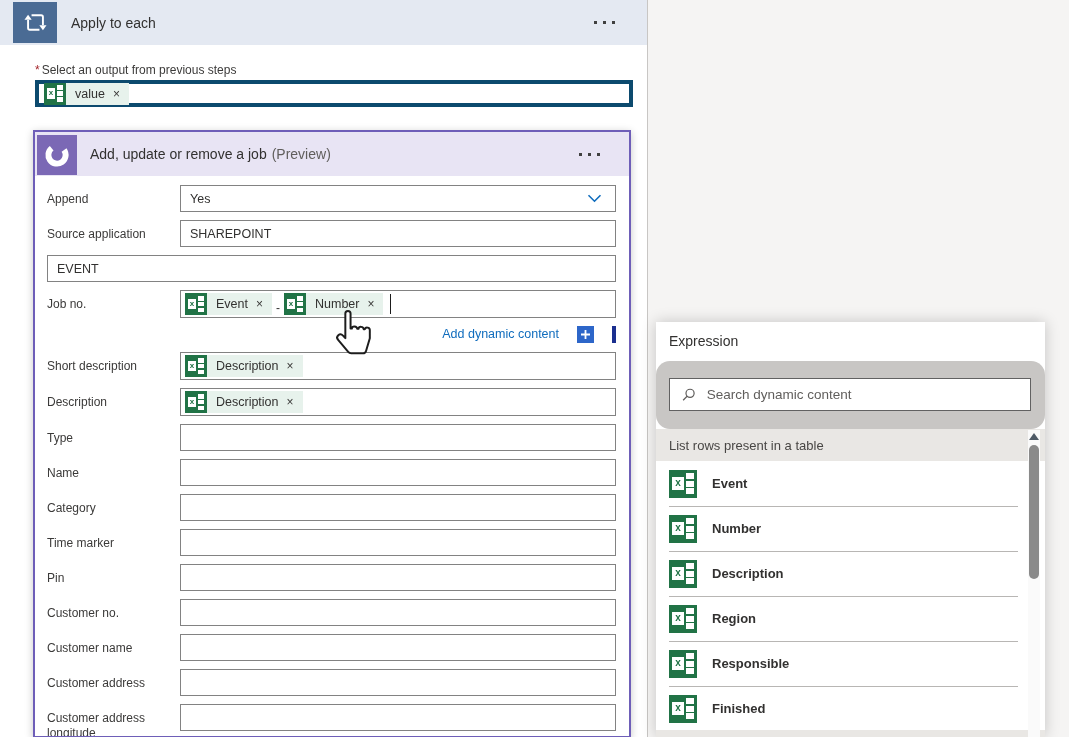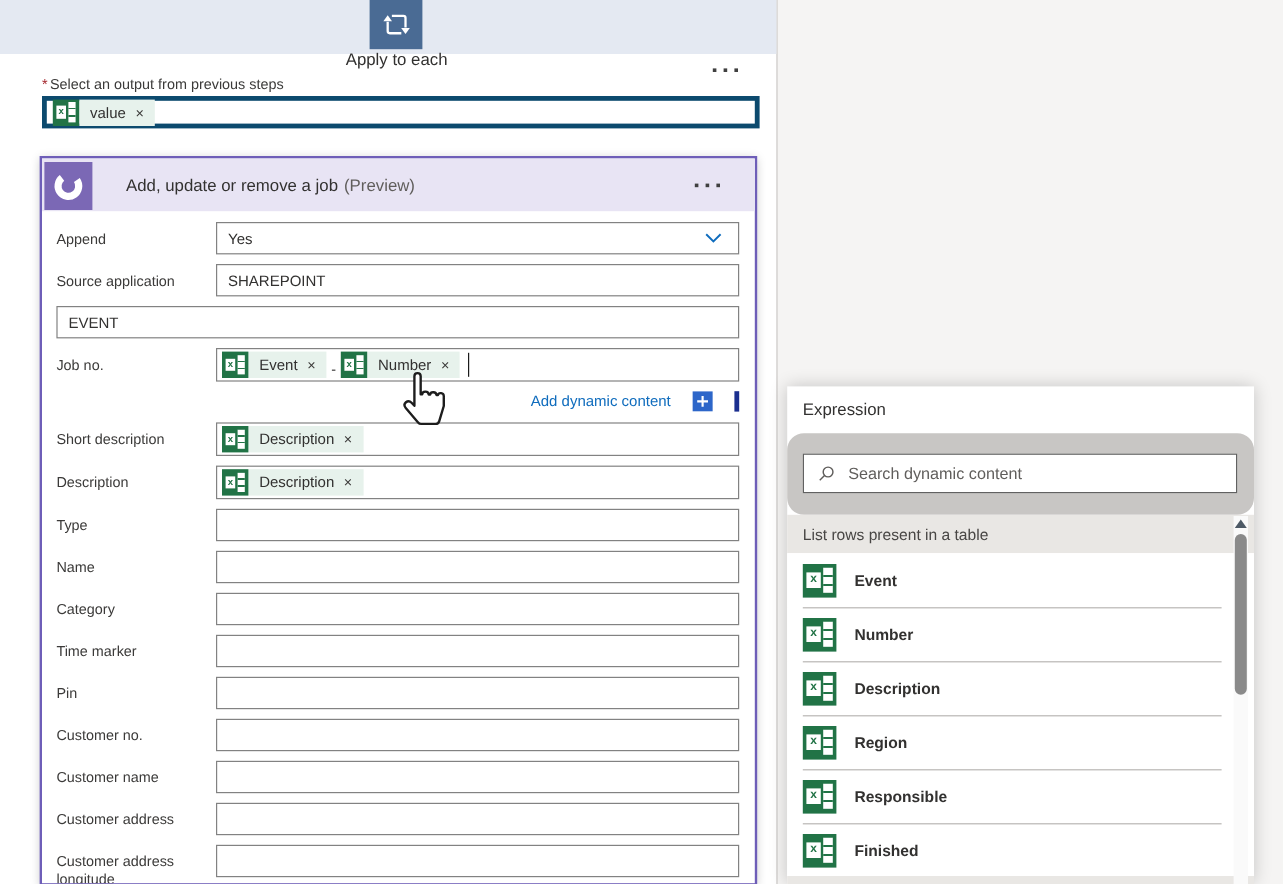--- a/index.html
+++ b/index.html
@@ -5,21 +5,21 @@
   * { margin:0; padding:0; box-sizing:border-box; }
   html,body { background:#f5f4f3; }
   .stage {
     position:relative; width:1069px; height:737px; overflow:hidden;
     font-family:"Liberation Sans","DejaVu Sans",sans-serif; background:#f5f4f3;
   }
   
   .left-region { position:absolute; left:0; top:0; width:648px; height:737px; background:#fff; border-right:1px solid #c8c6c4; }
 
   
-  .ate-header { position:absolute; left:0; top:0; width:647px; height:45px; background:#e4e9f2; display:flex; align-items:center;flex-direction:column; }
+  .ate-header { position:absolute; left:0; top:0; width:647px; height:45px; background:#e4e9f2; display:flex; align-items:center; }
   .ate-icon { width:44px; height:41px; background:#4a6b94; margin-left:13px; display:flex; align-items:center; justify-content:center; flex-shrink:0; }
   .ate-title { margin-left:14px; font-size:14px; color:#323130; }
   .dots { display:flex; gap:6px; align-items:center; cursor:pointer; }
   .dots i { width:3px; height:3px; background:#404040; display:block; }
   .ate-header .dots { margin-left:auto; margin-right:32px; }
 
   
   .output-label { position:absolute; left:35px; top:63px; font-size:12px; color:#3b3a39; }
   .req { color:#a4262c; margin-right:2px; }
   .output-input { position:absolute; left:35px; top:80px; width:598px; height:27px; border:4px solid #0c4a6e; background:#fff; display:flex; align-items:center; padding-left:5px; }
@@ -38,21 +38,21 @@
   .xl::after { content:"x"; position:absolute; left:12%; top:26%; width:40%; height:48%;
     background:#fff; color:#217346; font-size:8px; line-height:1.15; font-weight:bold; text-align:center; }
   .xl.lg { width:28px; height:28px; }
   .xl.lg::after { font-size:10px; }
 
   
   .job-card { position:absolute; left:33px; top:130px; width:598px; height:608px;
     border:2px solid #6e5eb8; background:#fff; box-shadow:0 2px 8px rgba(0,0,0,.22); overflow:hidden; }
   .job-header { height:44px; background:#e8e4f4; display:flex; align-items:center; }
   .job-icon { width:40px; height:40px; background:#7b68b5; margin:2px 0 0 2px; display:flex; align-items:center; justify-content:center; flex-shrink:0; }
-  .job-title { margin-left:28px; font-size:14px; color:#323130; }
+  .job-title { margin-left:13px; font-size:14px; color:#323130; }
   .job-preview { margin-left:5px; font-size:14px; color:#605e5c; }
   .job-header .dots { margin-left:auto; margin-right:29px; }
 
   .job-body { padding:9px 13px 0 12px; }
   .frow { display:flex; margin-bottom:8px; }
   .flabel { width:133px; flex-shrink:0; font-size:12px; color:#3b3a39; padding-top:7px; line-height:15px; padding-right:8px; }
   .finput { flex:1; height:27px; border:1px solid #828282; background:#fff; display:flex; align-items:center; padding:0 9px; font-size:12.5px; color:#323130; }
   .finput.tall { height:28px; padding-left:4px; }
   .finput.dd { justify-content:space-between; }
   .chev { margin-right:4px; }

